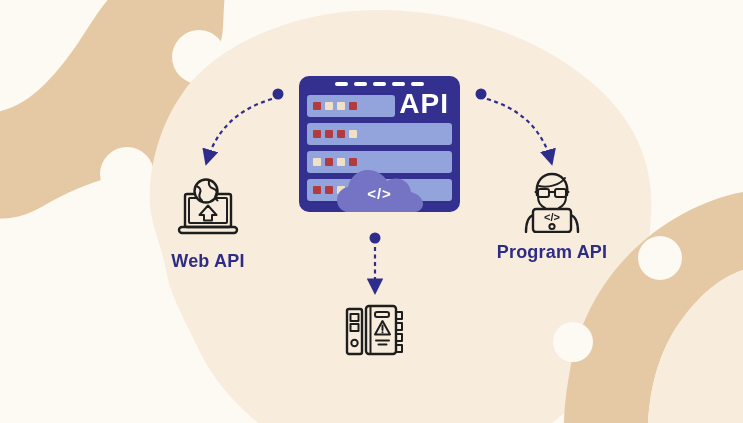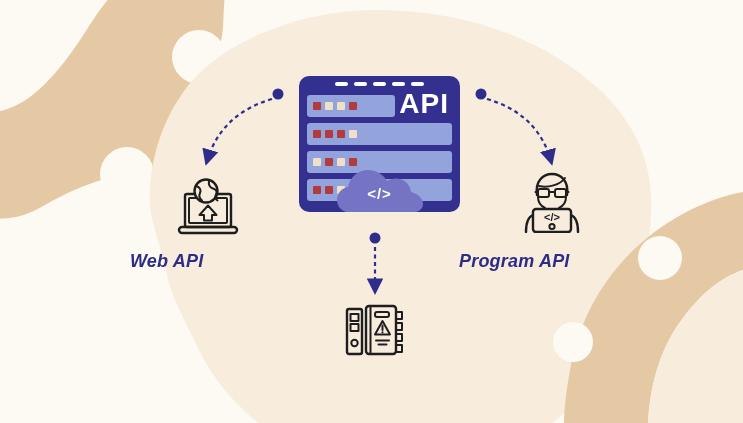--- a/index.html
+++ b/index.html
@@ -32,26 +32,25 @@
   .cloud-code{
     position:absolute;left:0;right:0;top:19px;text-align:center;color:#fff;
     font-weight:700;font-size:15px;letter-spacing:1px;
   }
   
   .icon{position:absolute;}
   .icon-web{left:175px;top:178px;}
   .icon-program{left:517px;top:171px;}
   .icon-local{left:344px;top:303px;}
   .node-label{
-    position:absolute;font-weight:700;font-size:18px;letter-spacing:.2px;
+    position:absolute;text-align:center;font-weight:700;font-size:18px;letter-spacing:.2px;
     color:var(--label_indigo,#2e2d85);
-    font-style:italic;
   }
   .label-web{left:130px;top:251px;width:156px;}
-  .label-program{left:459px;top:251px;width:186px;}
+  .label-program{left:459px;top:242px;width:186px;}
   .label-local{left:299px;top:365px;width:156px;}
   .outline{stroke:var(--icon_outline,#1e1e1e);fill:none;stroke-width:2.4;stroke-linecap:round;stroke-linejoin:round;}
   .outline-thin{stroke:var(--icon_outline,#1e1e1e);fill:none;stroke-width:2;stroke-linecap:round;stroke-linejoin:round;}
 </style>
 </head>
 <body>
 
 <div class="stage">
 
   <svg class="layer" width="743" height="423" viewBox="0 0 743 423" aria-hidden="true">

